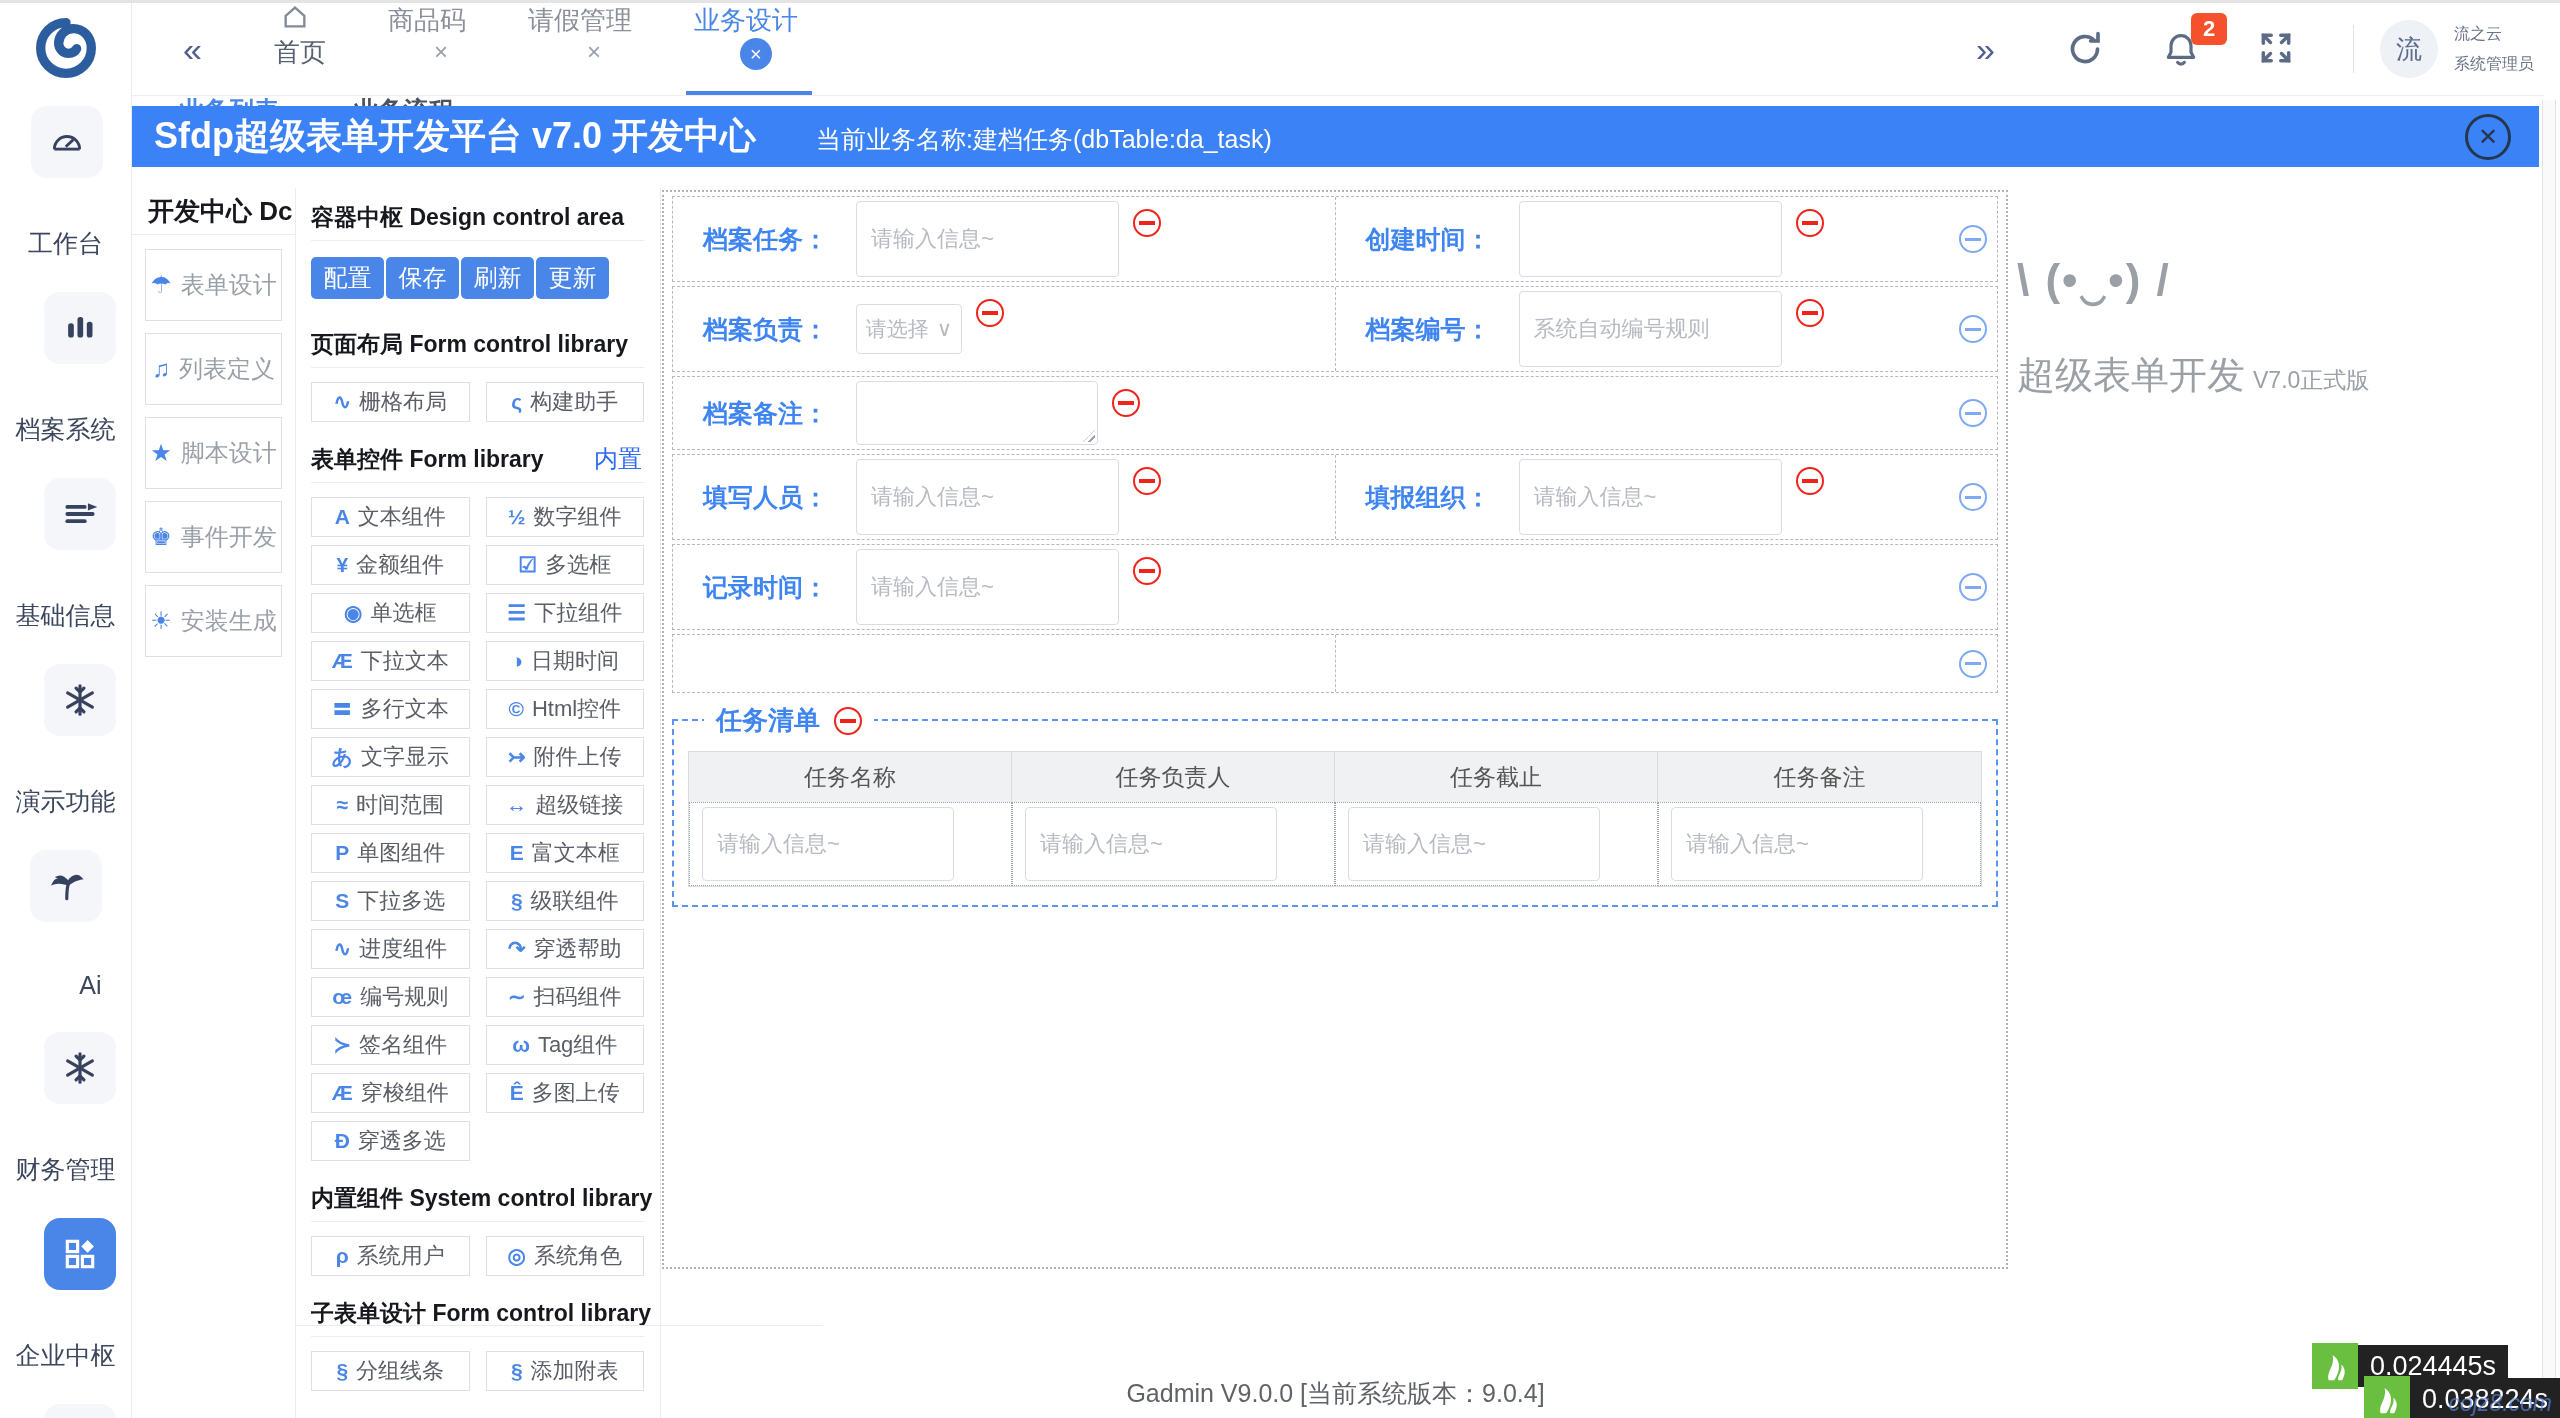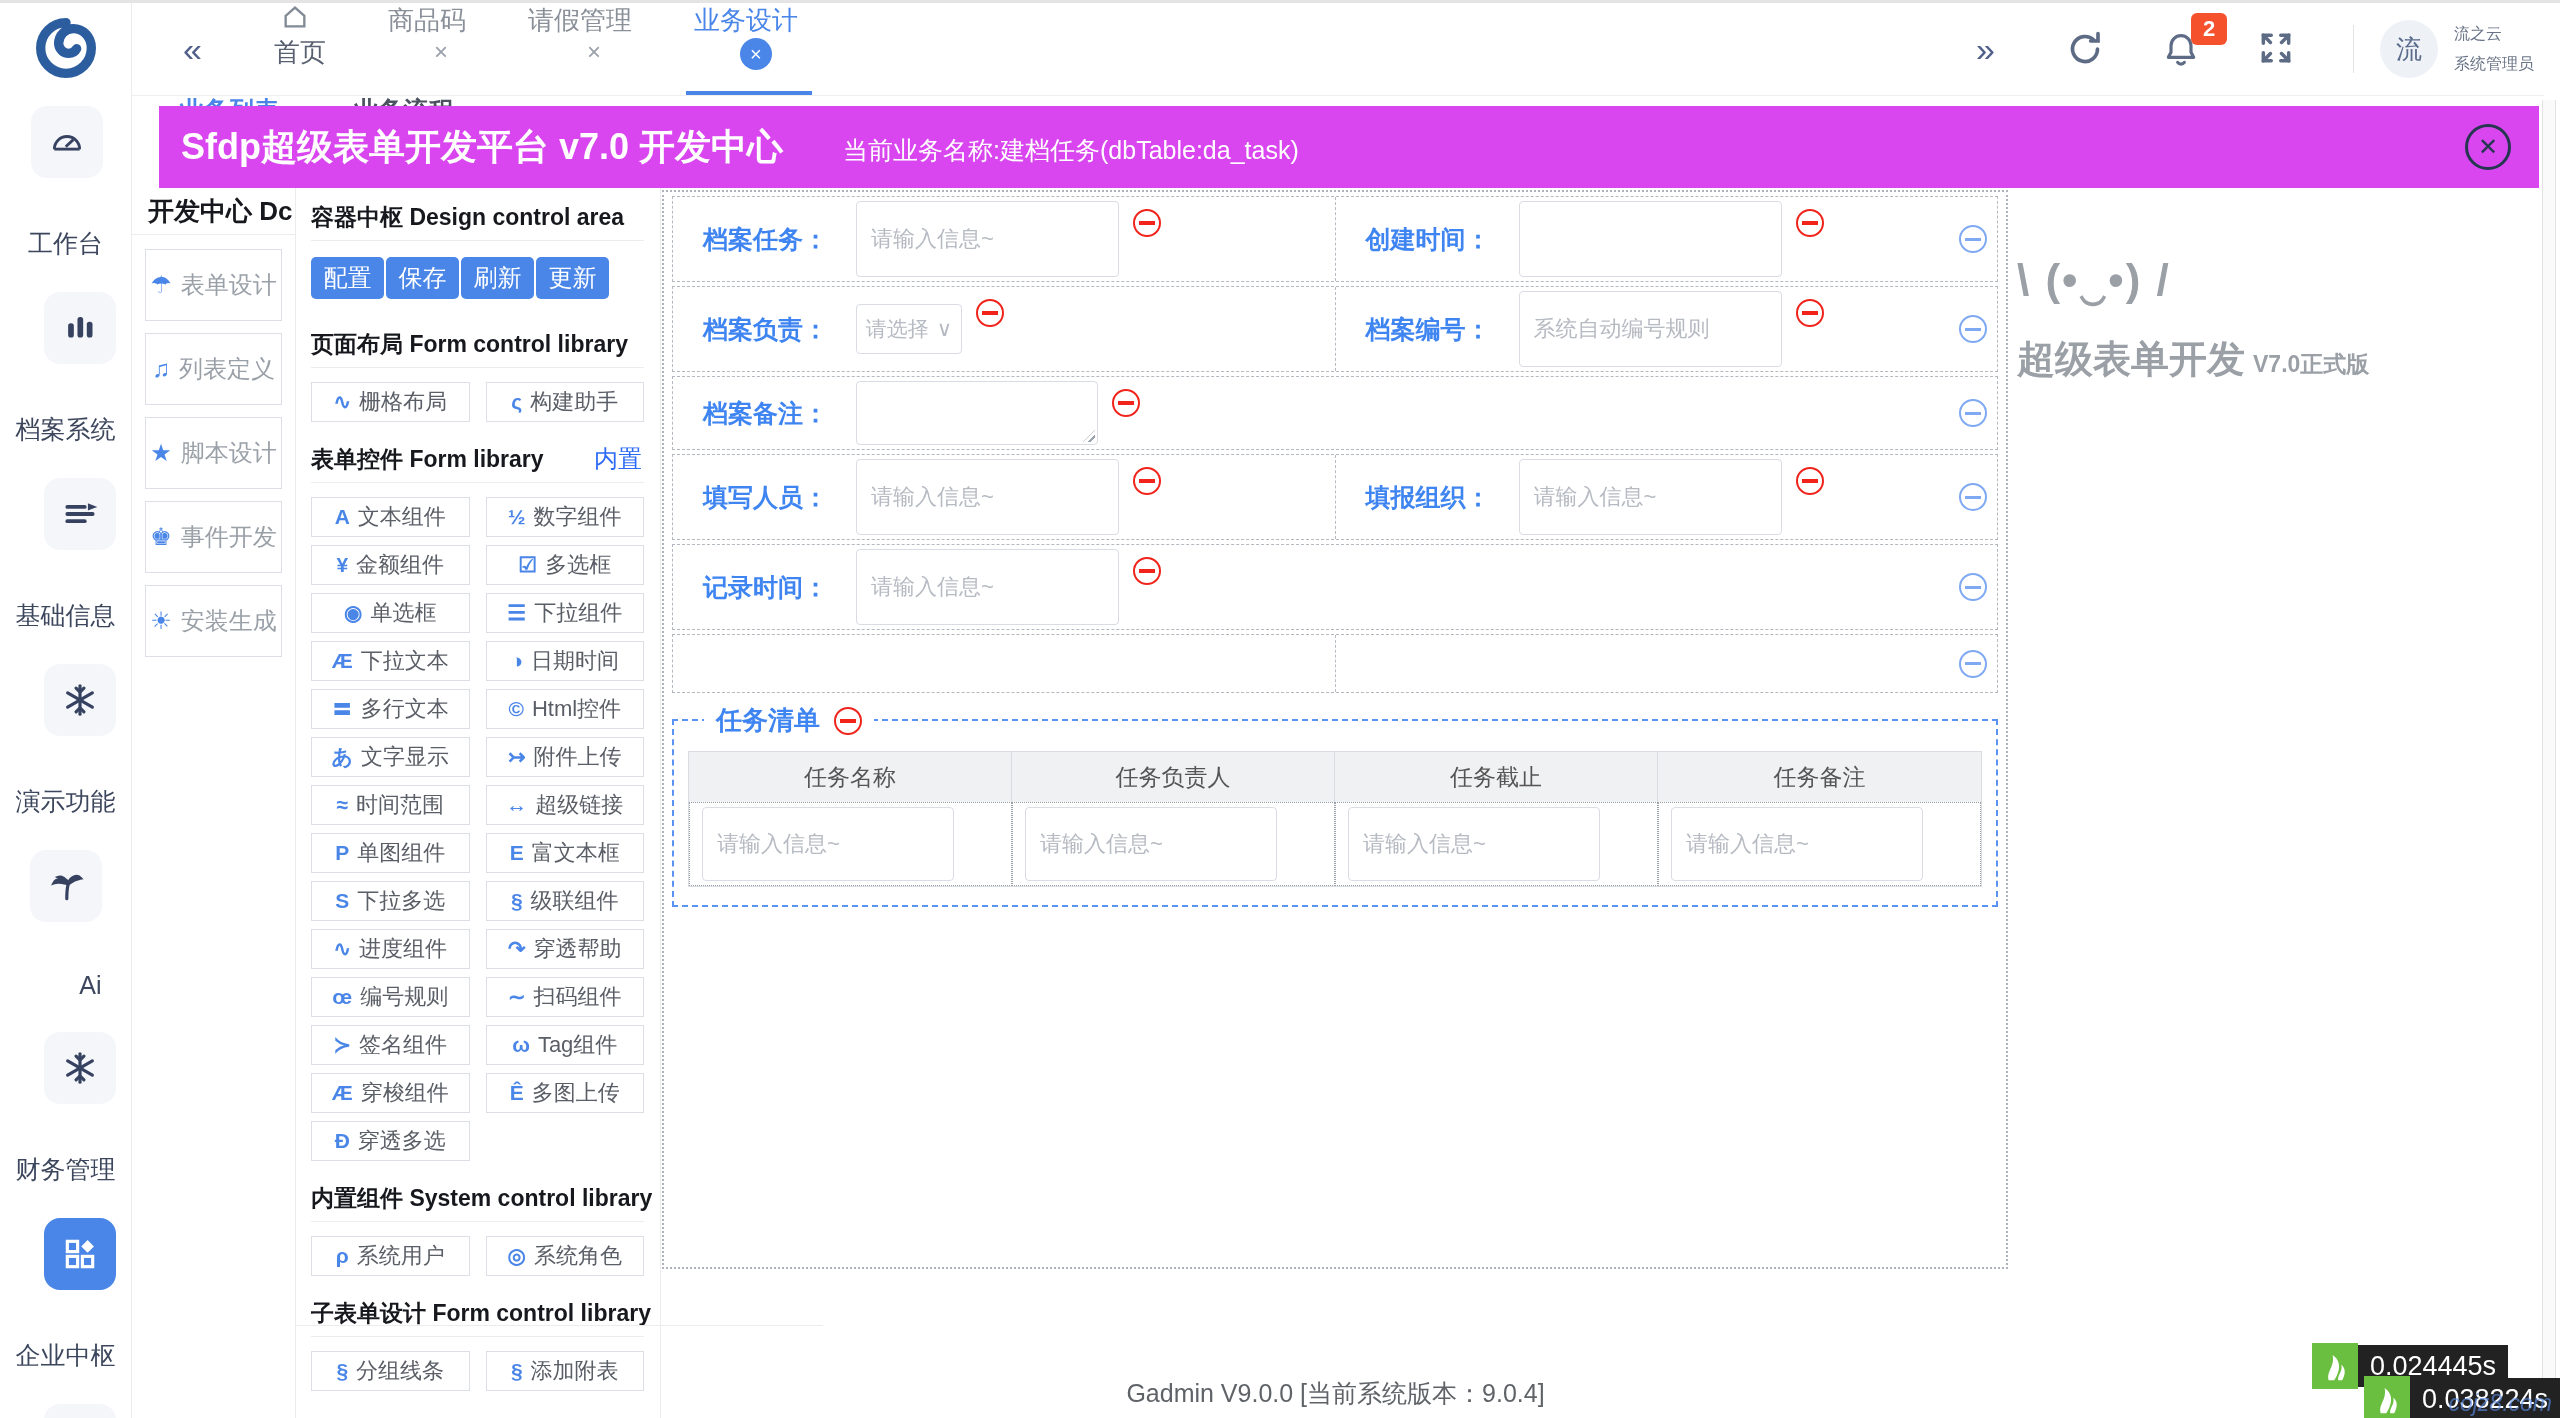--- a/index.html
+++ b/index.html
@@ -43,21 +43,21 @@
   .username{font-size:16px;color:#6a7488;line-height:30px;margin-right:10px;}
 
   
   .subtabs{position:absolute;left:131px;top:95px;height:11px;overflow:hidden;z-index:10;width:800px;}
   .subtabs .st{display:inline-block;font-size:25px;font-weight:bold;margin-left:48px;line-height:30px;}
   .st.active{color:#4a86e8;}
   .st.plain{color:#4b5260;margin-left:70px;}
 
   
   .modal{position:absolute;left:132px;top:106px;width:2407px;bottom:0;background:#fff;z-index:15;}
-  .modal-header{position:absolute;left:0;top:0;right:0;height:82px;background:#d946ef;display:flex;align-items:center;margin-left:27px;}
+  .modal-header{position:absolute;left:0;top:0;right:0;height:61px;background:#3b82f6;display:flex;align-items:center;}
   .modal-title{color:#fff;font-size:36px;font-weight:bold;margin-left:22px;}
   .modal-subtitle{color:#fff;font-size:25px;margin-left:60px;margin-top:6px;}
   .modal-close{position:absolute;right:28px;top:50%;transform:translateY(-50%);width:40px;height:40px;
       border:3px solid #253750;border-radius:50%;color:#253750;display:flex;align-items:center;justify-content:center;
       font-size:24px;cursor:pointer;}
   .modal-body{position:absolute;left:0;top:82px;right:0;bottom:0;}
 
   
   .dev-panel{position:absolute;left:0;top:0;width:163px;bottom:0;border-right:1px solid #ececec;}
   .panel-h{height:46px;display:flex;align-items:center;padding-left:16px;font-size:26px;font-weight:bold;
@@ -117,21 +117,21 @@
   .th{height:50px;display:flex;align-items:center;justify-content:center;font-size:23px;color:#555;
       border-right:1px solid #d8dbe0;font-family:Liberation Serif, serif;}
   .th:last-child{border-right:none;}
   .tbody{display:grid;grid-template-columns:repeat(4,1fr);}
   .td{border:1px dotted #9aa0a8;height:84px;display:flex;align-items:center;padding-left:12px;box-sizing:border-box;}
   .td .finput{width:222px;height:48px;}
 
   
   .side-note{position:absolute;left:1885px;top:60px;color:#9aa0a6;}
   .emoticon{font-size:44px;font-weight:bold;letter-spacing:2px;}
-  .product-line{margin-top:26px;font-size:38px;font-weight:bold;}
+  .product-line{margin-top:42px;font-size:38px;}
   .product-line .ver{font-size:23px;margin-left:8px;}
 
   .modal-footer{position:absolute;bottom:8px;left:0;width:100%;text-align:center;font-size:25px;color:#5f6368;}
 
   
   .scrollbar{position:absolute;right:4px;top:100px;bottom:0;width:12px;background:#fafafa;
              border-left:1px solid #e3e3e3;border-right:1px solid #e3e3e3;z-index:25;}
 
   
   .perf{position:absolute;display:flex;align-items:center;z-index:44;}

